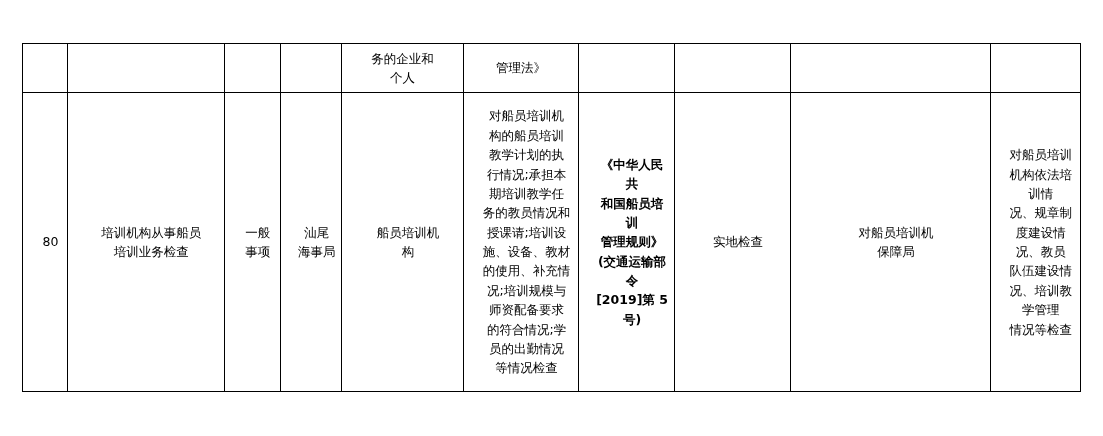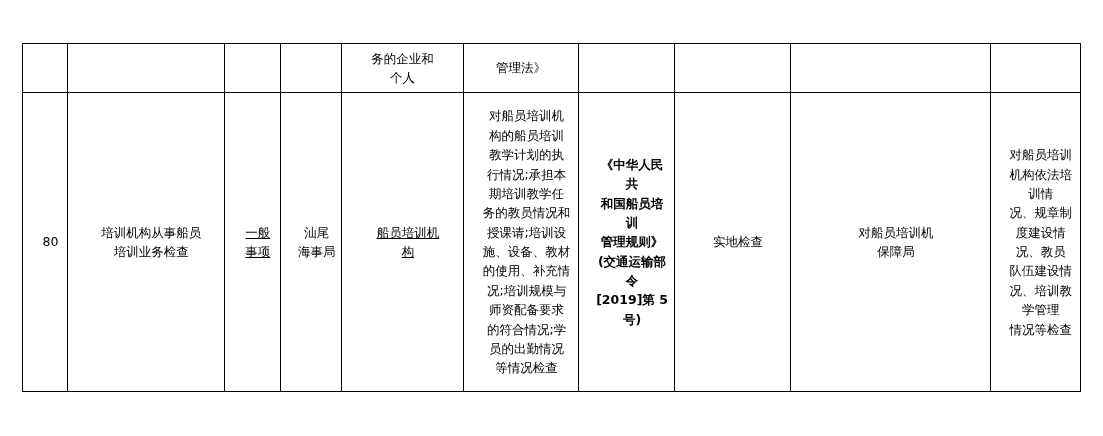--- a/index.html
+++ b/index.html
@@ -94,25 +94,25 @@
         <td style="white-space: pre-line;">管理法》</td>
         <td class="empty-cell"></td>
         <td class="empty-cell"></td>
         <td class="empty-cell"></td>
         <td class="empty-cell"></td>
       </tr>
       <tr class="row-main">
         <td>80</td>
         <td style="white-space: pre-line; margin-top: 36px;">培训机构从事船员
 培训业务检查</td>
-        <td style="white-space: pre-line; text-decoration: underline;">一般
+        <td style="white-space: pre-line;">一般
 事项</td>
         <td style="white-space: pre-line; margin-top: 24px;">汕尾
 海事局</td>
-        <td style="white-space: pre-line; text-decoration: underline;">船员培训机
+        <td style="white-space: pre-line;">船员培训机
 构</td>
         <td class="tall-text" style="white-space: pre-line;">对船员培训机
 构的船员培训
 教学计划的执
 行情况;承担本
 期培训教学任
 务的教员情况和
 授课请;培训设
 施、设备、教材
 的使用、补充情

